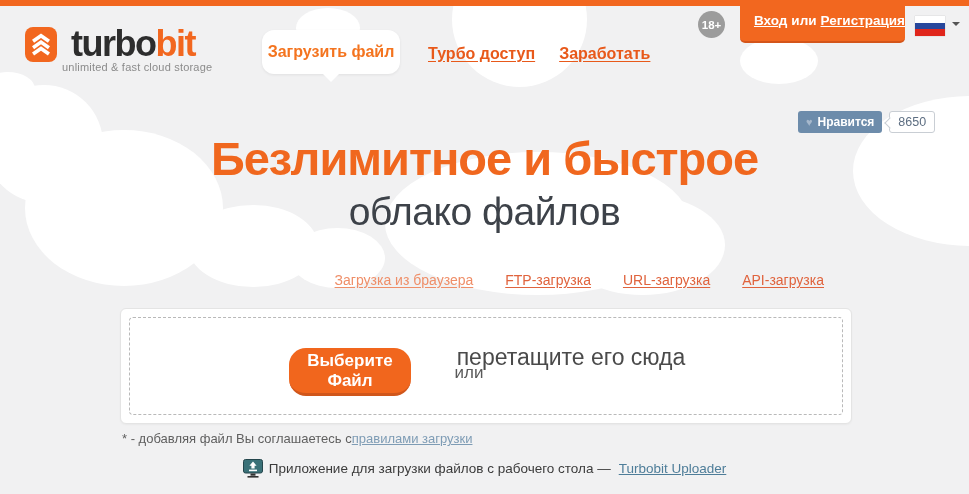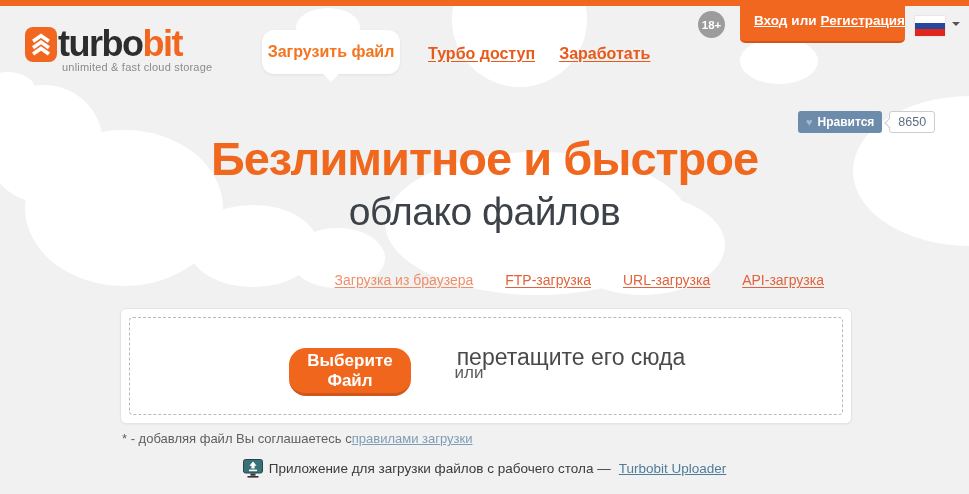--- a/index.html
+++ b/index.html
@@ -7,21 +7,21 @@
   body { font-family:"Liberation Sans", sans-serif; }
   .page {
     position:relative; width:969px; height:494px; margin:0 auto;
     background:#f1f1f2; overflow:hidden;
   }
   .topbar { position:absolute; left:0; top:0; width:100%; height:6px; background:#f2671f; z-index:5; }
   .cloud { position:absolute; background:#ffffff; border-radius:50%; z-index:0; }
 
   
   .logo { position:absolute; left:25px; top:26px; z-index:3; text-decoration:none; display:block; }
-  .logo-row { display:flex; align-items:center; gap:1px; }
+  .logo-row { display:flex; align-items:center; gap:14px; }
   .logo-badge { width:32px; height:35px; background:#f2671f; border-radius:8px; display:flex; align-items:center; justify-content:center; }
   .logo-word { font-size:36px; font-weight:bold; letter-spacing:-1.5px; color:#2d2d2d; line-height:36px; }
   .logo-word .accent { color:#f2671f; }
   .logo-tagline { font-size:11px; color:#8b8b8b; margin:-1px 0 0 37px; letter-spacing:.2px; }
 
   .nav-tab {
     position:absolute; left:262px; top:30px; width:138px; height:44px; z-index:3;
     background:#ffffff; border:0; border-radius:12px; cursor:pointer;
     color:#f4741f; font-weight:bold; font-size:16px; font-family:inherit;
     box-shadow:0 1px 3px rgba(0,0,0,.07);

